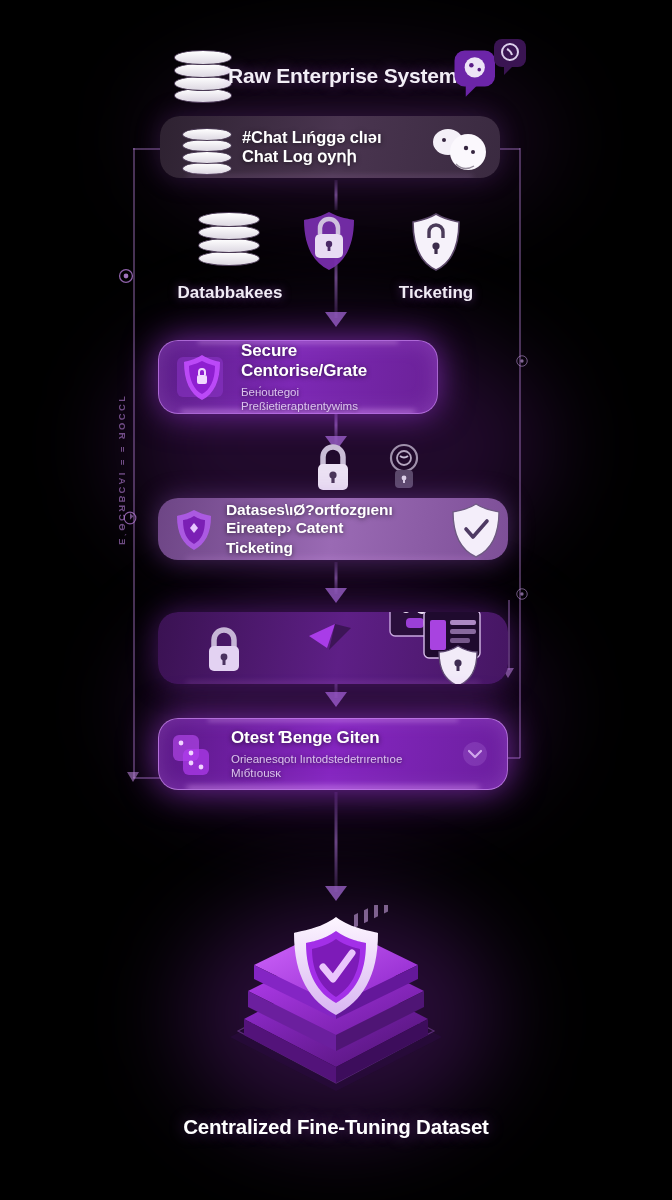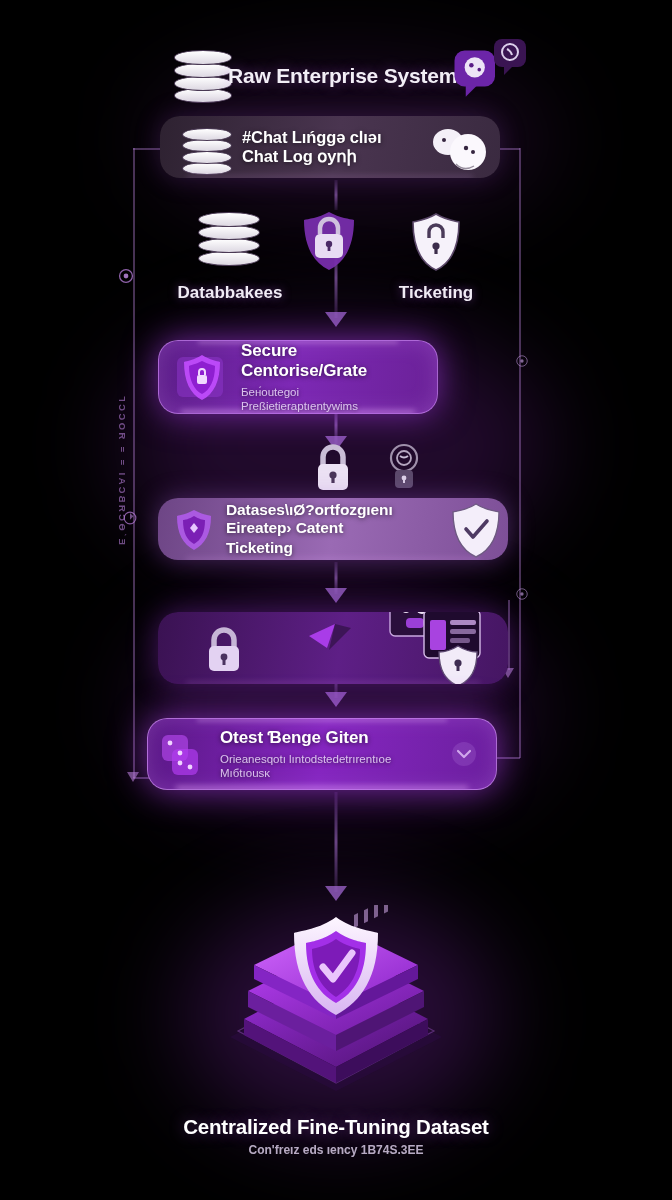--- a/index.html
+++ b/index.html
@@ -136,21 +136,21 @@
     box-shadow:0 0 26px rgba(160,90,210,.40);
   }
   
   .panel-4 {
     left:158px; top:612px; width:350px; height:72px;
     background:linear-gradient(100deg,#3a1252 0%,#5e1f86 52%,#451662 100%);
     box-shadow:0 0 30px rgba(150,50,215,.42);
   }
   
   .panel-5 {
-    left:147px; top:718px; width:350px; height:72px;
+    left:158px; top:718px; width:350px; height:72px;
     background:linear-gradient(100deg,#5a1886 0%,#8526c0 50%,#6b1f9e 100%);
     box-shadow:0 0 36px rgba(185,65,255,.62), inset 0 0 20px rgba(225,160,255,.20);
     border:1.5px solid rgba(222,160,255,.62);
   }
 
   .panel-glow-bar {
     position:absolute; left:8%; right:8%; height:3px; bottom:-1px;
     background:rgba(235,175,255,.8); filter:blur(3px); z-index:2;
   }
   .panel-glow-top {
@@ -473,15 +473,14 @@
       </g>
 
       <path d="M150 12 C166 24 186 26 192 28 C192 72 176 96 150 110 C124 96 108 72 108 28 C114 26 134 24 150 12 Z" fill="url(#gShield)"></path>
       <path d="M150 26 C162 35 176 37 180 38 C180 70 168 88 150 98 C132 88 120 70 120 38 C124 37 138 35 150 26 Z" fill="#a32fe8"></path>
       <path d="M150 34 C160 41 170 43 174 44 C174 68 164 83 150 92 C136 83 126 68 126 44 C130 43 140 41 150 34 Z" fill="#7d1bb8"></path>
       <path d="M137 62 l10 12 19 -26" stroke="#f0cfff" stroke-width="7" fill="none" stroke-linecap="round" stroke-linejoin="round" opacity=".95"></path>
     </svg>
   </div>
 
   <div class="footer-title">Centralized Fine-Tuning Dataset</div>
-  <div class="footer-sub">Con'freız eds ıency 1B74S.3EE</div>
 
 </div>
 
 </body></html>

